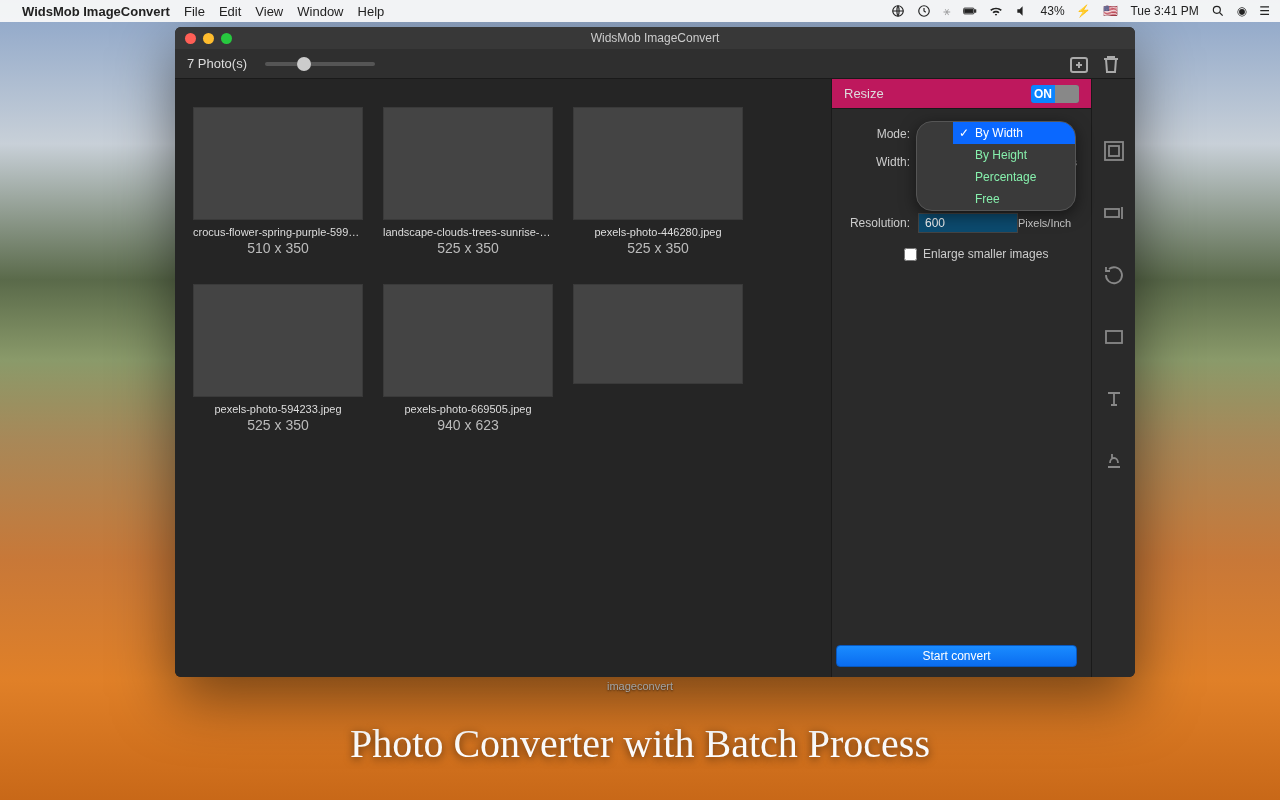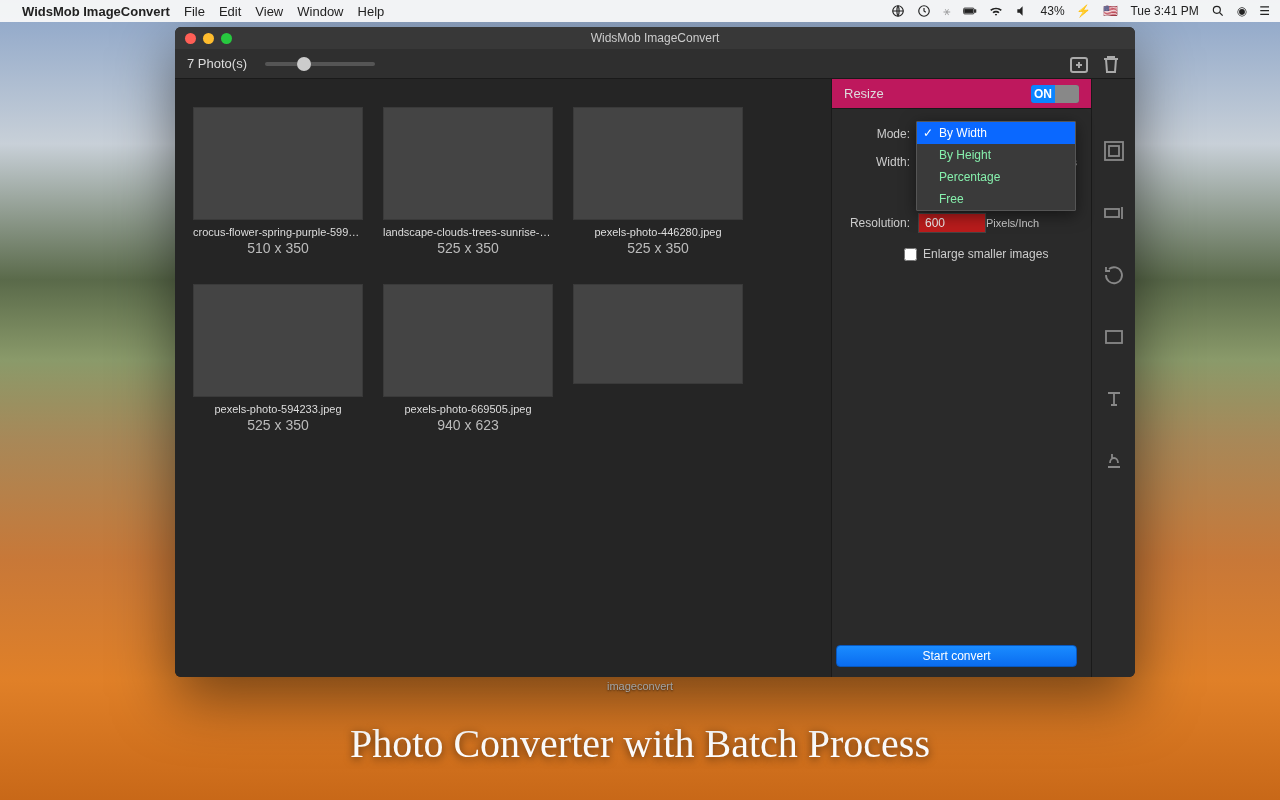--- a/index.html
+++ b/index.html
@@ -39,26 +39,26 @@
 .panel-head { height:30px; background:#be185d; border-bottom:1px solid #1a1a1a; display:flex; align-items:center; padding:0 12px; }
 .panel-head .label { color:#ddd; font-size:13px; font-weight:500; }
 .panel-head .spacer{flex:1}
 .toggle { width:48px; height:18px; background:#555; border-radius:3px; display:flex; font-size:12px; font-weight:600; overflow:hidden; }
 .toggle .on { background:#0a84ff; color:#fff; flex:1; display:flex; align-items:center; justify-content:center; }
 .toggle .off { background:#888; flex:1; }
 
 .panel-body { flex:1; padding:18px 14px; color:#ccc; font-size:12px; position:relative; }
 .row { display:flex; align-items:center; margin-bottom:14px; }
 .row .lbl { width:72px; text-align:right; padding-right:8px; }
-.row input[type=text] { width:68px; background:#b91c1c; border:1px solid #444; color:#eee; padding:2px 6px; font-size:12px; }
+.row input[type=text] { width:100px; background:#0c4a6e; border:1px solid #444; color:#eee; padding:2px 6px; font-size:12px; }
 .row .unit { margin-left:0; color:#ccc; font-size:11px; }
 .chk-row { display:flex; align-items:center; margin-top:4px; padding-left:58px; }
 .chk-row input { margin-right:6px; }
 
-.dropdown { position:absolute; left:84px; top:12px; width:160px; background:#3a3a3a; border:1px solid #555; border-radius:1px; box-shadow:0 4px 16px rgba(0,0,0,0.5); z-index:50; overflow:hidden; font-size:12px; }
+.dropdown { position:absolute; left:84px; top:12px; width:160px; background:#3a3a3a; border:1px solid #555; border-radius:16px; box-shadow:0 4px 16px rgba(0,0,0,0.5); z-index:50; overflow:hidden; font-size:12px;padding-left:36px; }
 .dropdown .opt { padding:4px 10px 4px 22px; color:#86efac; position:relative; cursor:default; }
 .dropdown .opt.sel { background:#0a68ff; color:#fff; }
 .dropdown .opt.sel::before { content:"✓"; position:absolute; left:6px; }
 
 .convert-btn { position:absolute; bottom:10px; left:4px; right:14px; height:22px; background:linear-gradient(#1a8cff,#0a6cf0); border:1px solid #0858c0; border-radius:4px; color:#fff; font-size:12px; display:flex; align-items:center; justify-content:center; cursor:pointer; }
 
 .tool-rail { width:44px; background:#2a2a2a; border-left:1px solid #1a1a1a; display:flex; flex-direction:column; align-items:center; padding-top:60px; gap:38px; }
 .tool-rail .tool { width:24px; height:24px; color:#888; cursor:pointer; display:flex; align-items:center; justify-content:center; }
 
 .caption-below { position:absolute; left:50%; top:680px; transform:translateX(-50%); font-size:11px; color:#eee; text-shadow:0 1px 2px rgba(0,0,0,0.6); z-index:5;}

